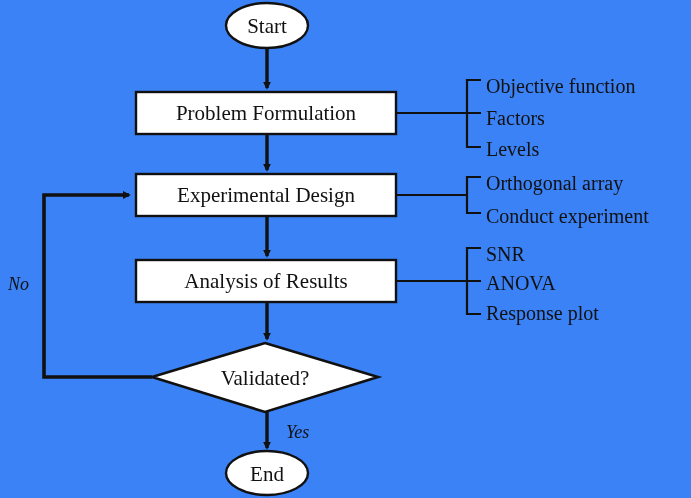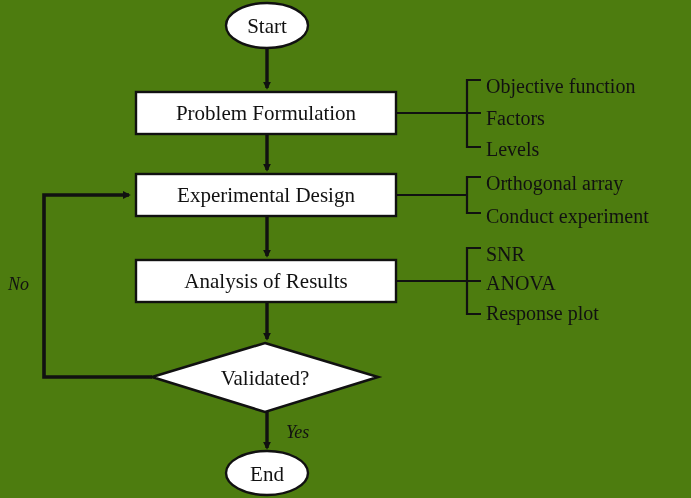--- a/index.html
+++ b/index.html
@@ -8,21 +8,21 @@
     background: #ffffff;
   }
   body {
     font-family: "Liberation Serif", "DejaVu Serif", serif;
     color: #000000;
   }
   #canvas {
     position: relative;
     width: 691px;
     height: 498px;
-    background: #4d7c0f;
+    background: #3b82f6;
     overflow: hidden;
   }
   #flow-svg {
     position: absolute;
     left: 0;
     top: 0;
     width: 691px;
     height: 498px;
   }
   .node-text {

